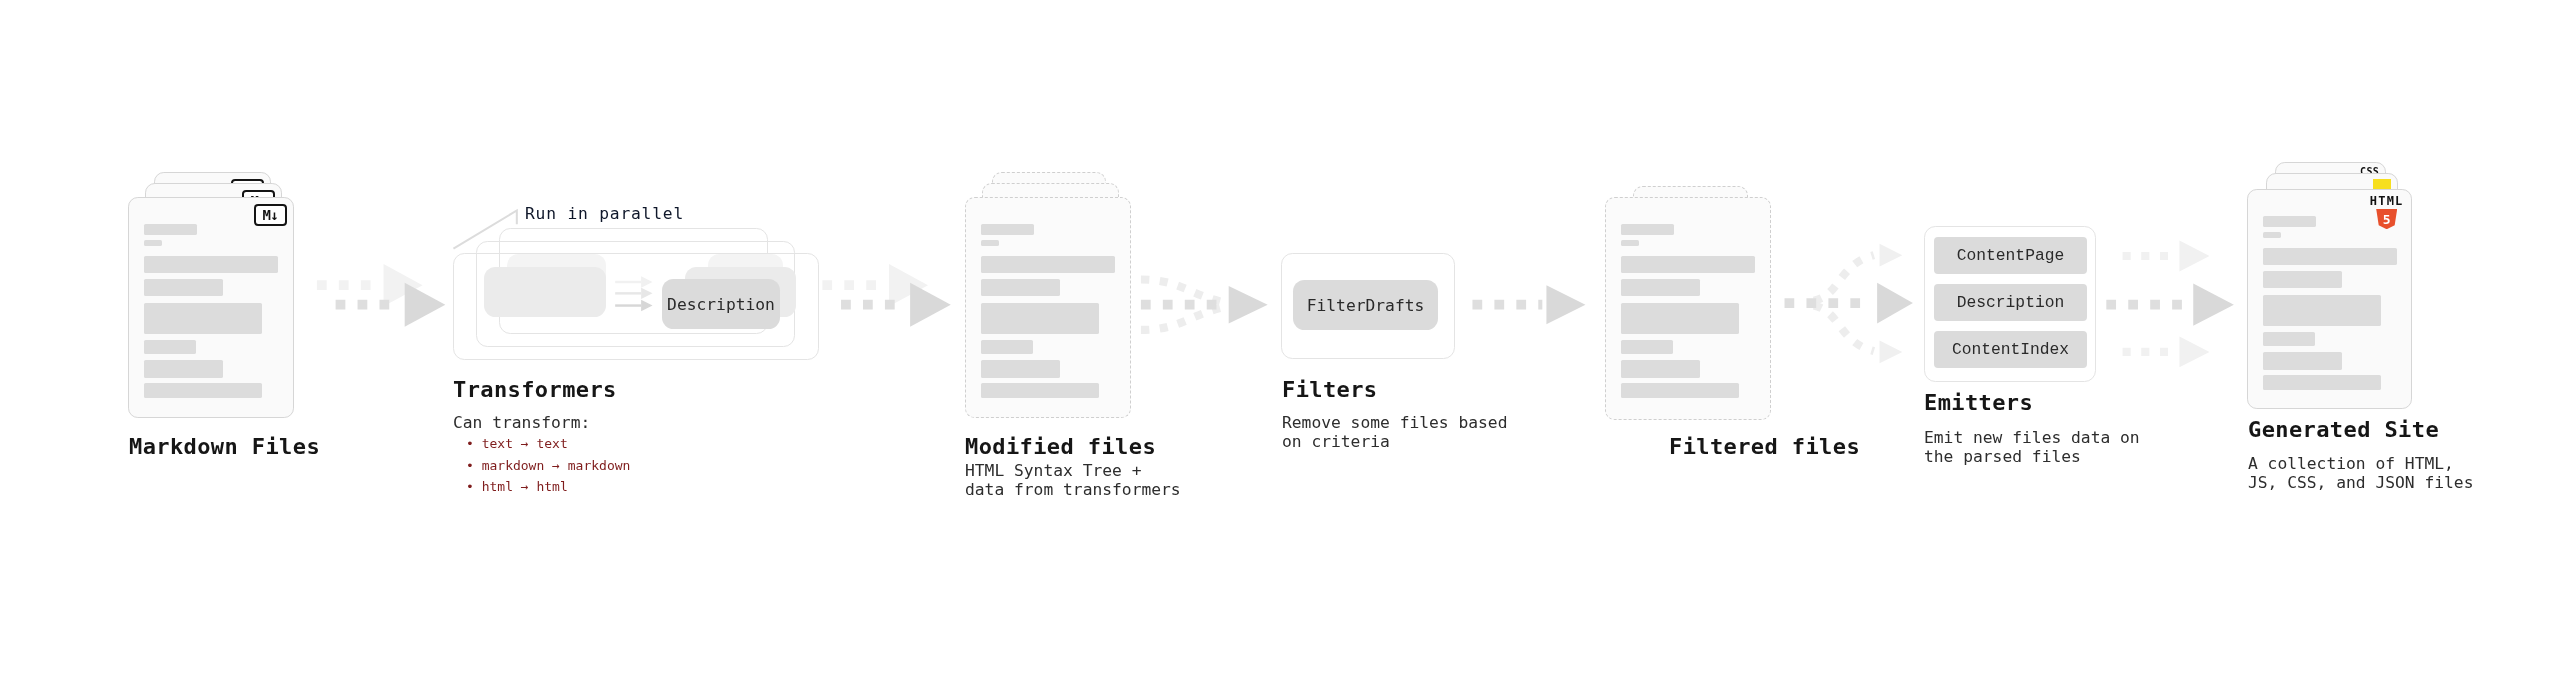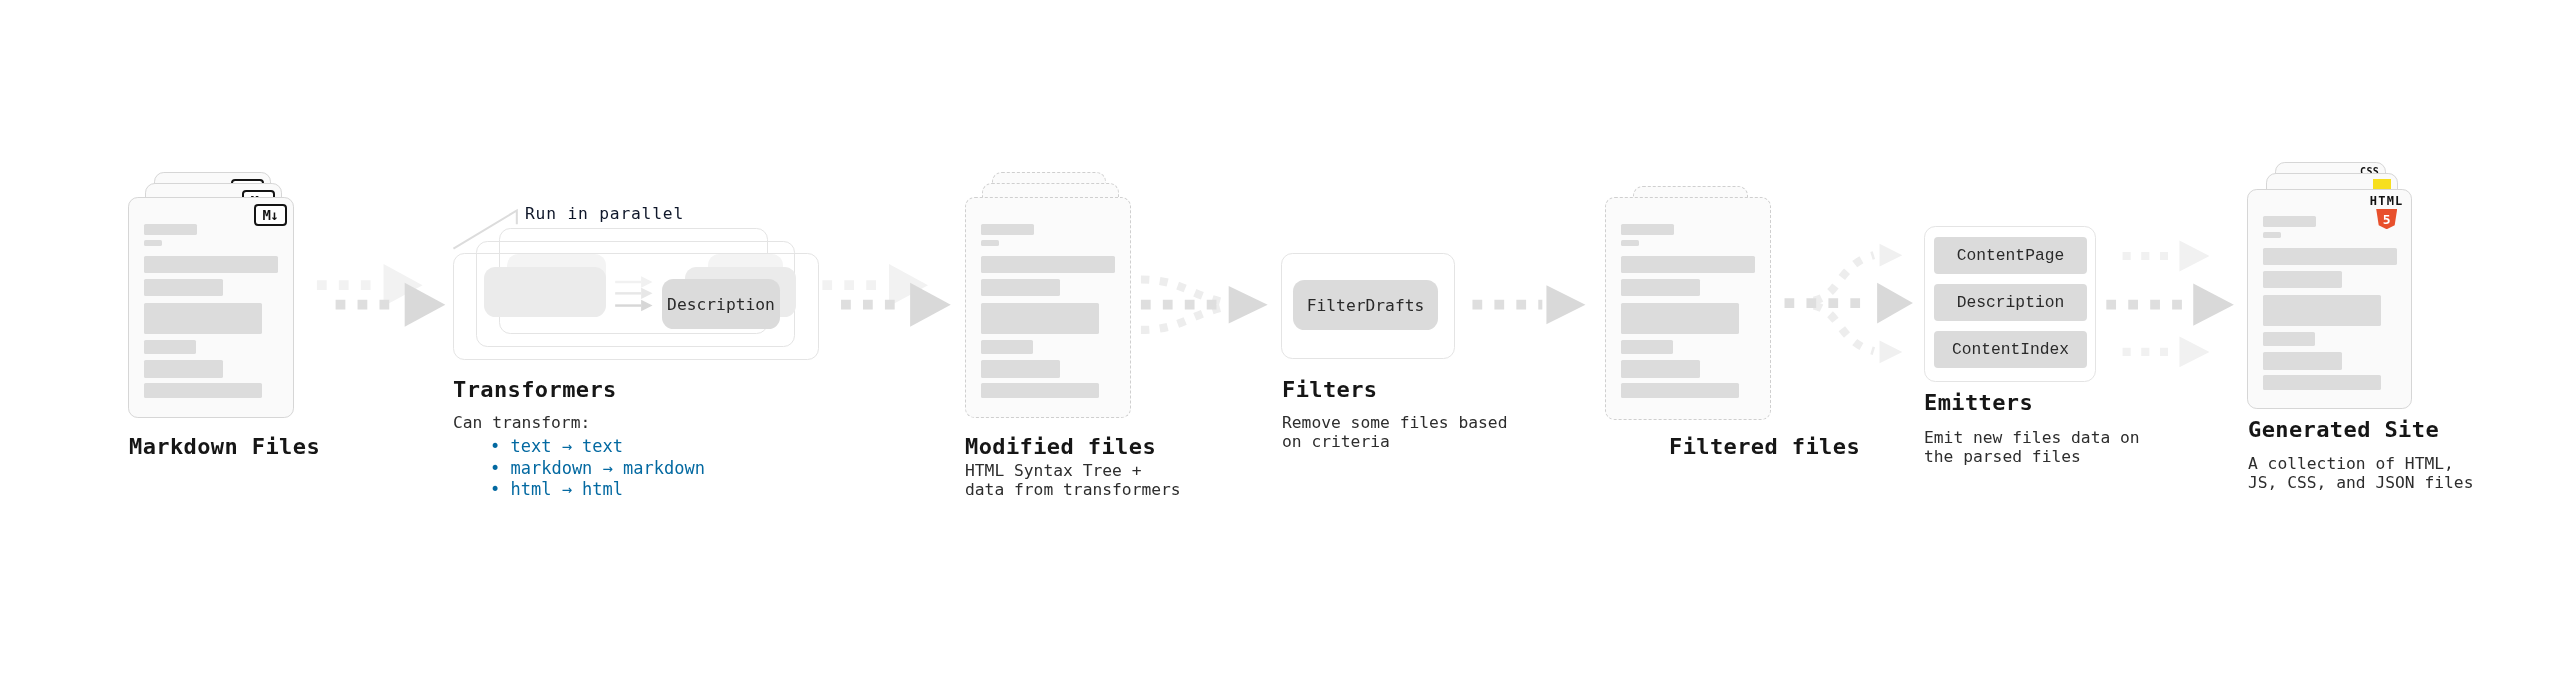--- a/index.html
+++ b/index.html
@@ -46,21 +46,21 @@
     font-size:16.3px;color:#2a2a2a;white-space:nowrap;box-sizing:border-box;
   }
   .pill.small{height:37px;border-radius:4px;font-family:Liberation Mono, monospace;}
   .ghost{position:absolute;height:50px;border-radius:11.4px;}
   .g1{background:#ebebeb;}
   .g2{background:#f4f4f4;}
   
   .title{position:absolute;font-weight:700;font-size:22px;color:#161616;white-space:nowrap;letter-spacing:0.4px;}
   .desc{position:absolute;font-size:16.3px;line-height:18.7px;color:#2d2d2d;white-space:nowrap;}
   .desc span{display:block;}
-  .bullet{position:absolute;font-size:17px;color:#0369a1;white-space:nowrap;margin-left:24px;}
+  .bullet{position:absolute;font-size:13px;color:#7f1d1d;white-space:nowrap;}
   .note{position:absolute;font-size:16.3px;color:#0f172a;white-space:nowrap;letter-spacing:0.8px;}
 </style>
 </head>
 <body>
 
 <div class="canvas">
 
   <svg class="arrows" width="2576" height="681" viewBox="0 0 3170 838">
 
     <polyline points="558,306 636,259 636,276" fill="none" stroke="#dcdcdc" stroke-width="2.5"></polyline>

